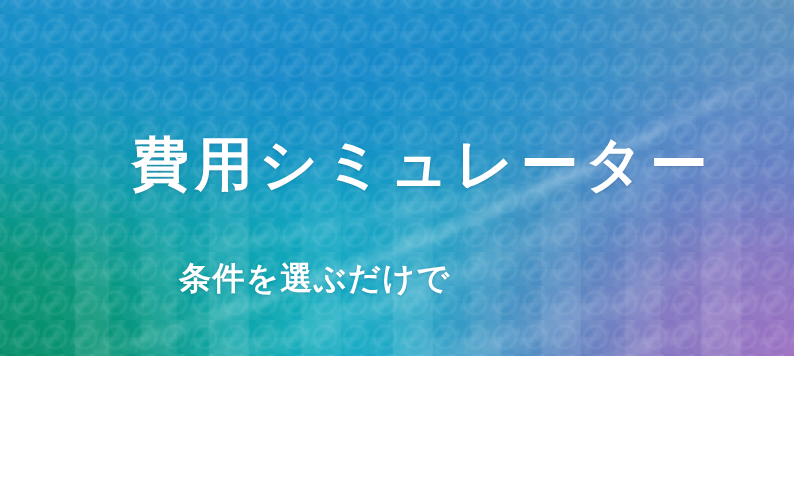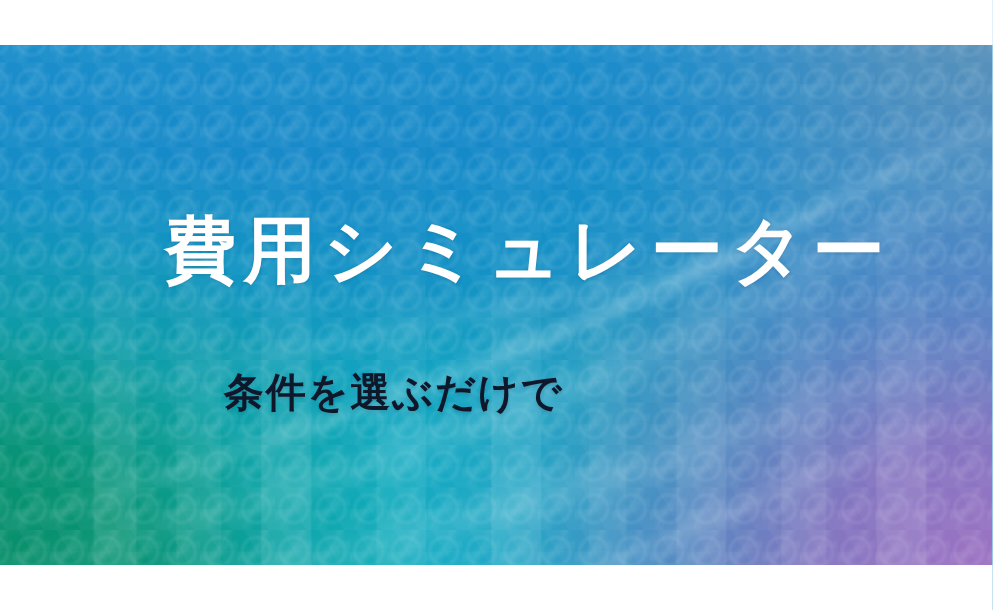--- a/index.html
+++ b/index.html
@@ -4,25 +4,24 @@
 <style>
   html, body {
     margin: 0;
     padding: 0;
     background: #ffffff;
   }
 
   .stage {
     position: relative;
     width: 794px;
-    height: 416px;
+    height: 356px;
     overflow: hidden;
     font-family: "DejaVu Sans", "Liberation Sans", sans-serif;
     background: #1589c8;
-    margin-top: 36px;
   }
 
   
   .bg-base {
     position: absolute;
     inset: 0;
     background:
       
       radial-gradient(ellipse 620px 520px at 101% 104%,
           rgba(165,113,196,0.98) 0%,
@@ -177,21 +176,21 @@
     line-height: 1.08;
     letter-spacing: 6px;
     white-space: nowrap;
     text-shadow: 0 1px 3px rgba(10,50,80,0.20);
   }
 
   .subtitle {
     position: absolute;
     left: 179px;
     top: 253px;
-    color: #0f172a;
+    color: #ffffff;
     font-size: 32px;
     font-weight: 700;
     line-height: 1.62;
     letter-spacing: 1.5px;
     text-shadow: 0 1px 3px rgba(10,50,80,0.18);
   }
   .subtitle .line { display: block; white-space: nowrap; }
 </style>
 </head>
 <body>

